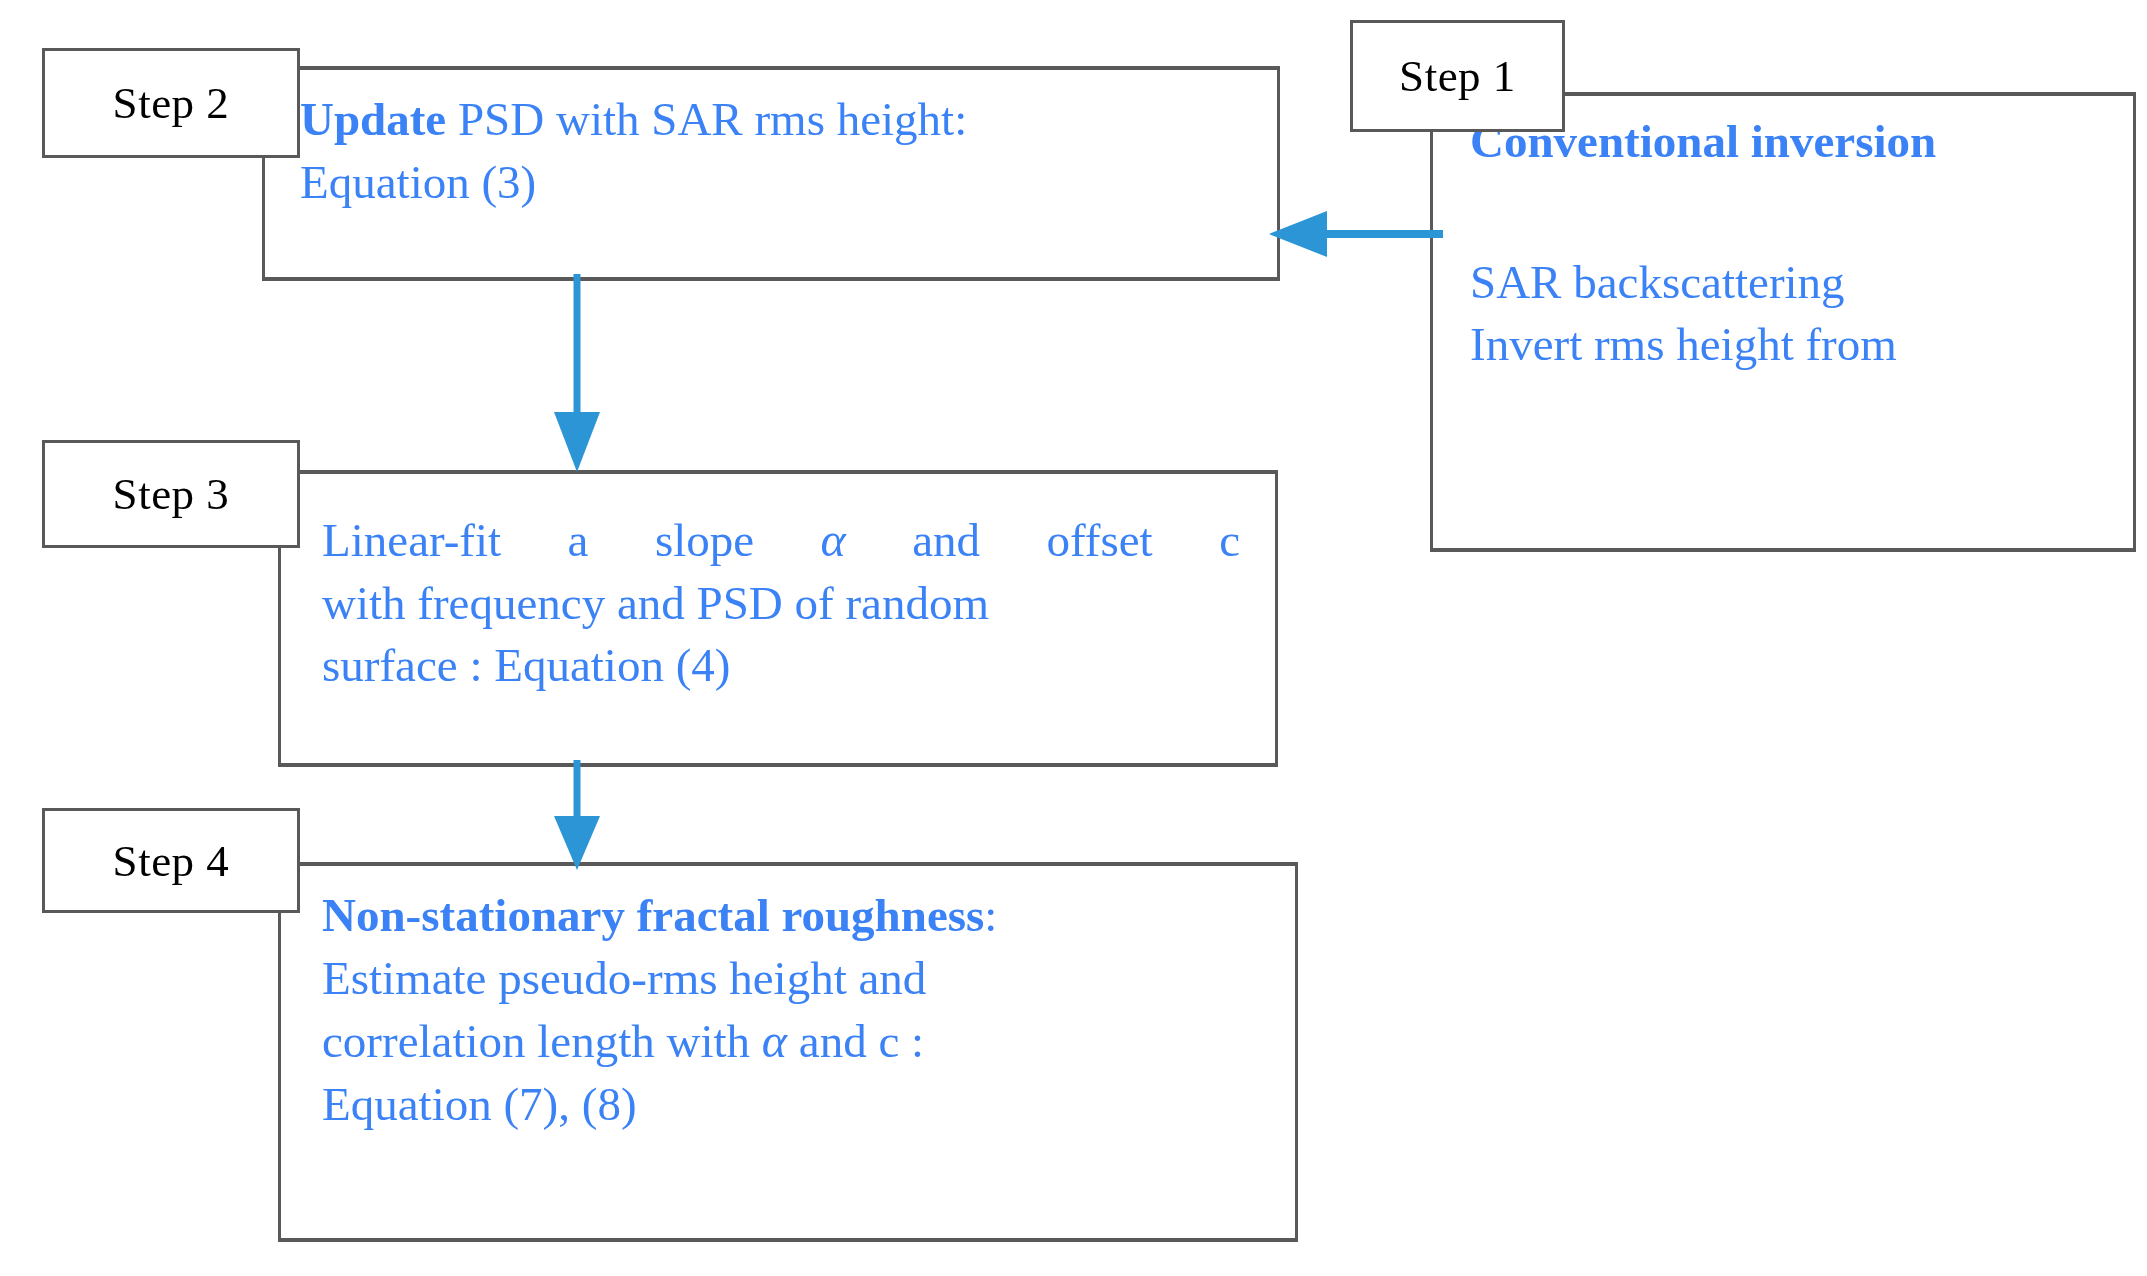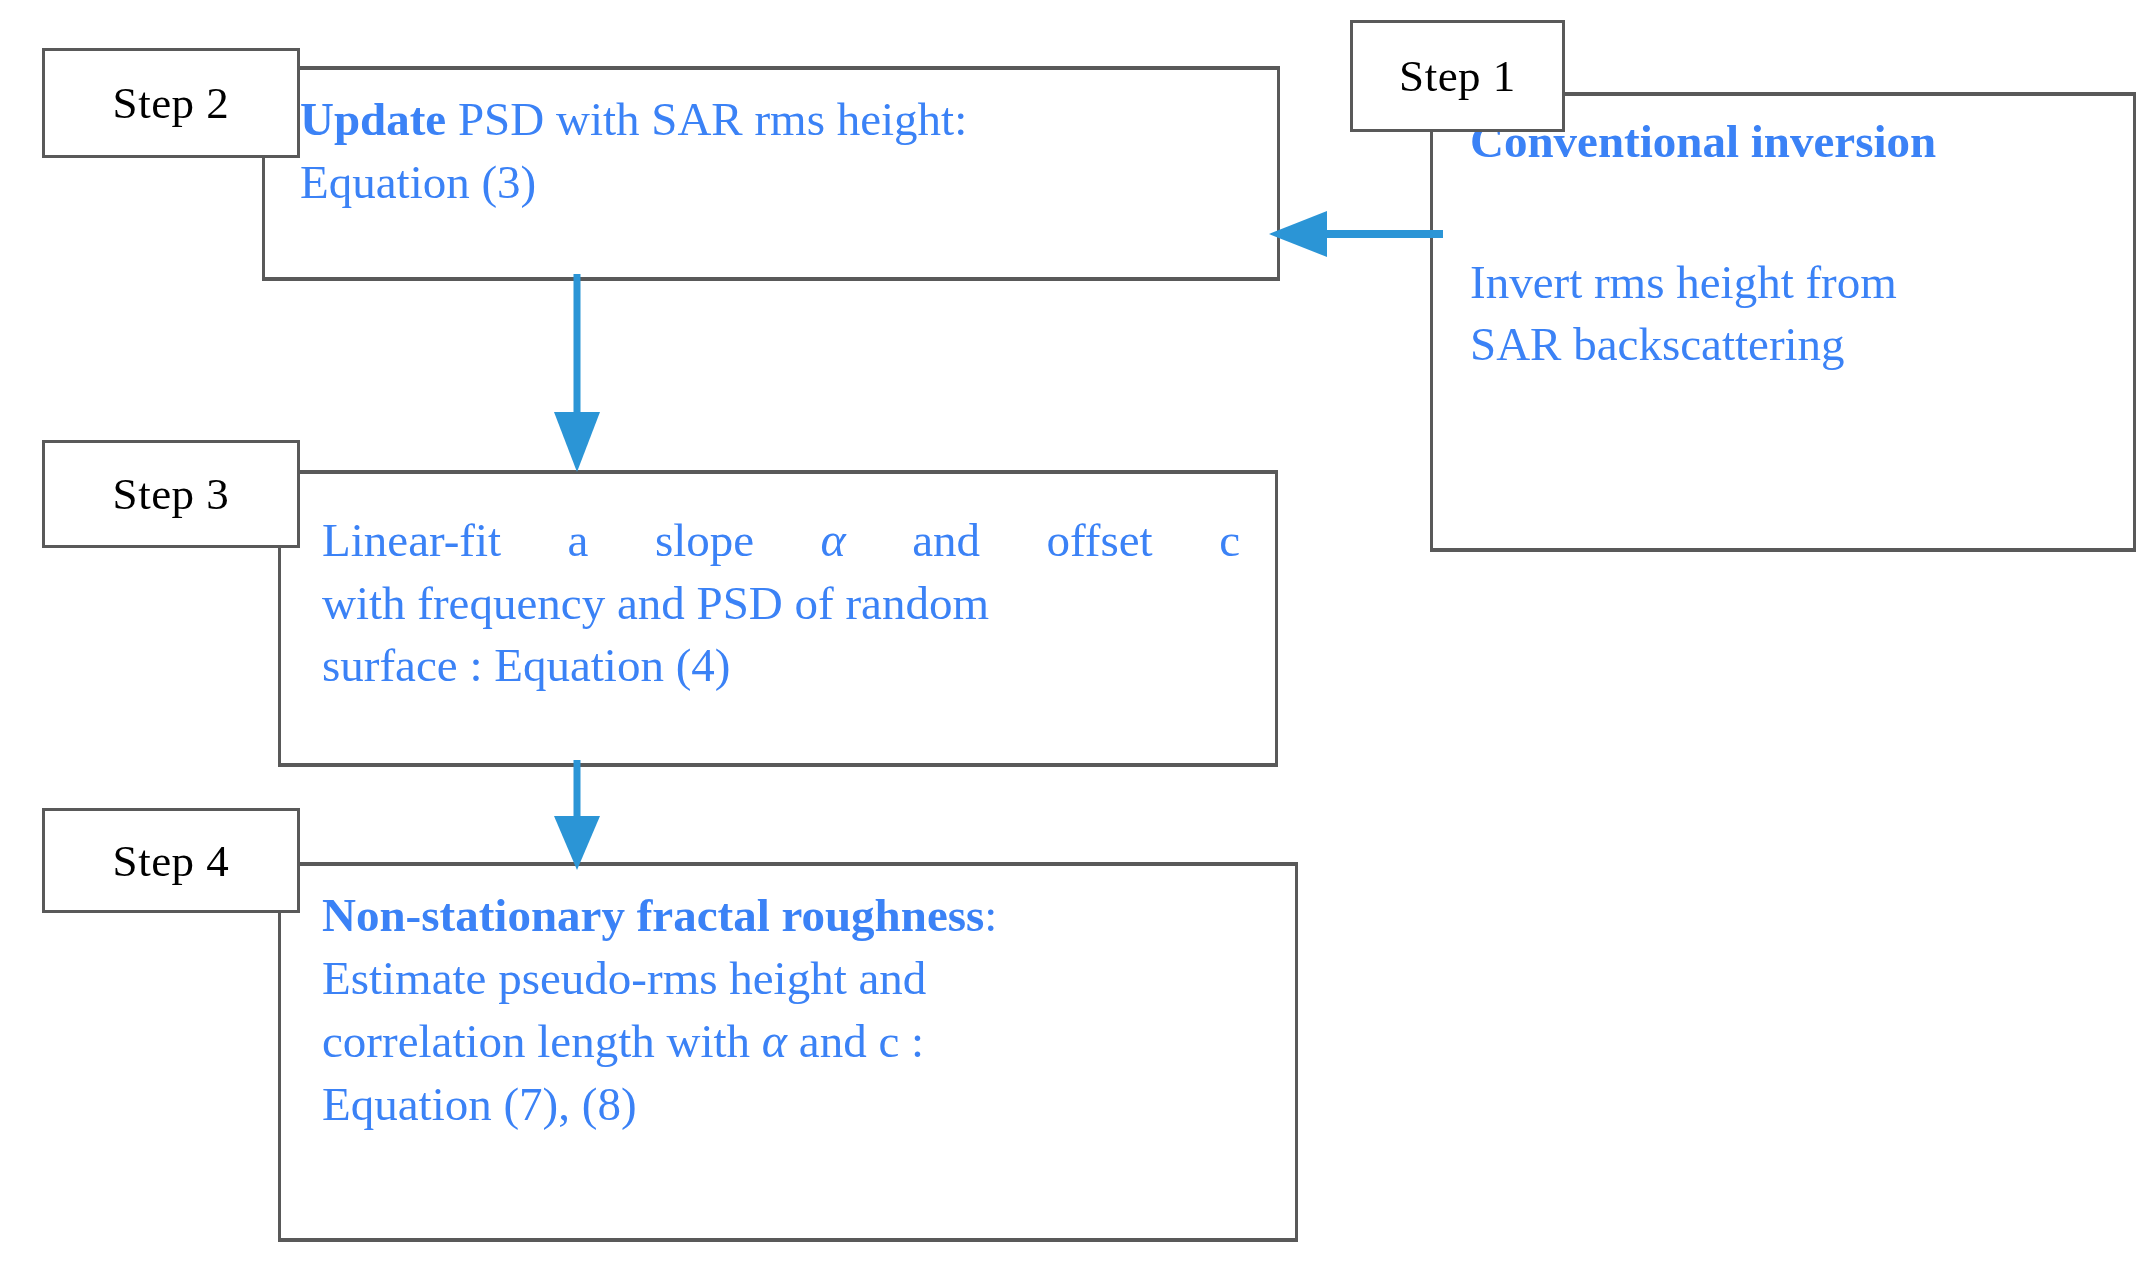--- a/index.html
+++ b/index.html
@@ -77,22 +77,22 @@
     <div>Equation (3)</div>
   </div>
   <div class="step-tab" style="left:42px; top:48px; width:258px; height:110px;">
     <span>Step 2</span>
   </div>
 
   <div class="proc-box" style="left:1430px; top:92px; width:706px; height:460px;"></div>
   <div class="proc-text" style="left:1470px; top:110px; width:660px;">
     <div><b>Conventional inversion</b></div>
     <div style="height:78px;"></div>
+    <div>SAR backscattering</div>
     <div>Invert rms height from</div>
-    <div>SAR backscattering</div>
   </div>
   <div class="step-tab" style="left:1350px; top:20px; width:215px; height:112px;">
     <span>Step 1</span>
   </div>
 
   <div class="proc-box" style="left:278px; top:470px; width:1000px; height:297px;"></div>
   <div class="proc-text justified" style="left:322px; top:492px; width:918px;">
     <div style="text-align:justify; text-align-last:justify;">
       <span>Linear-fit a slope </span><span class="alpha">α</span><span> and offset c</span>
     </div>

